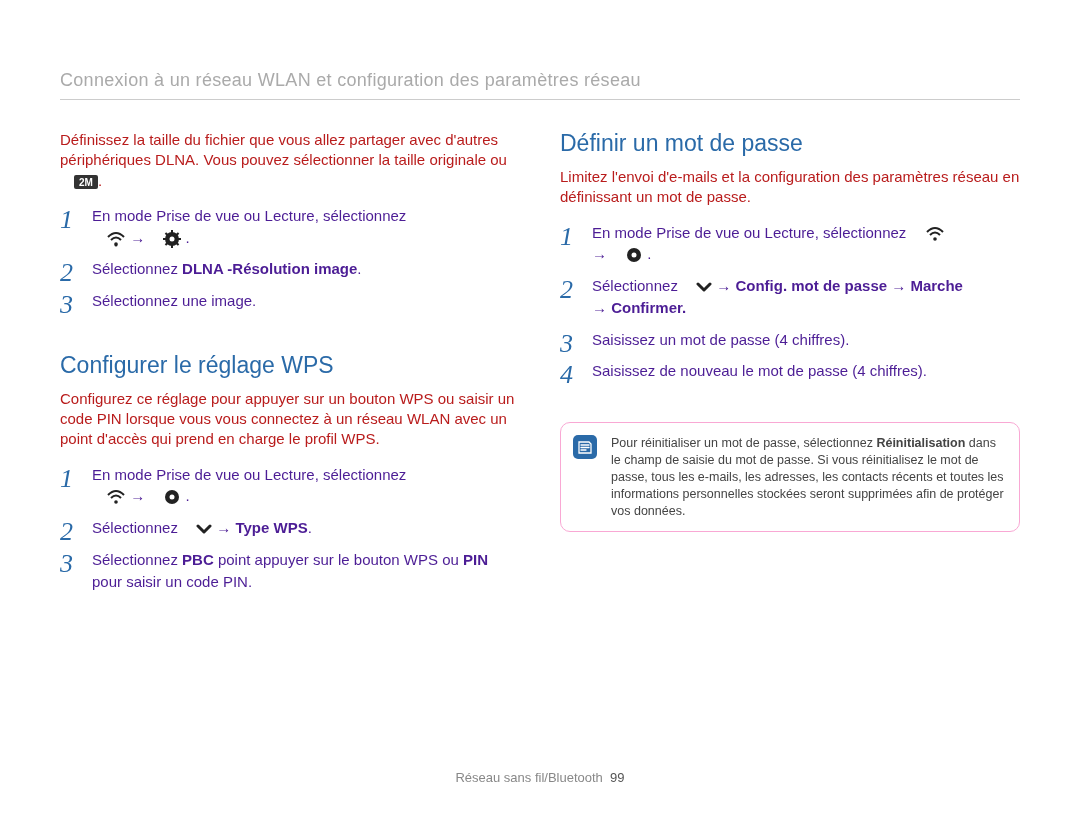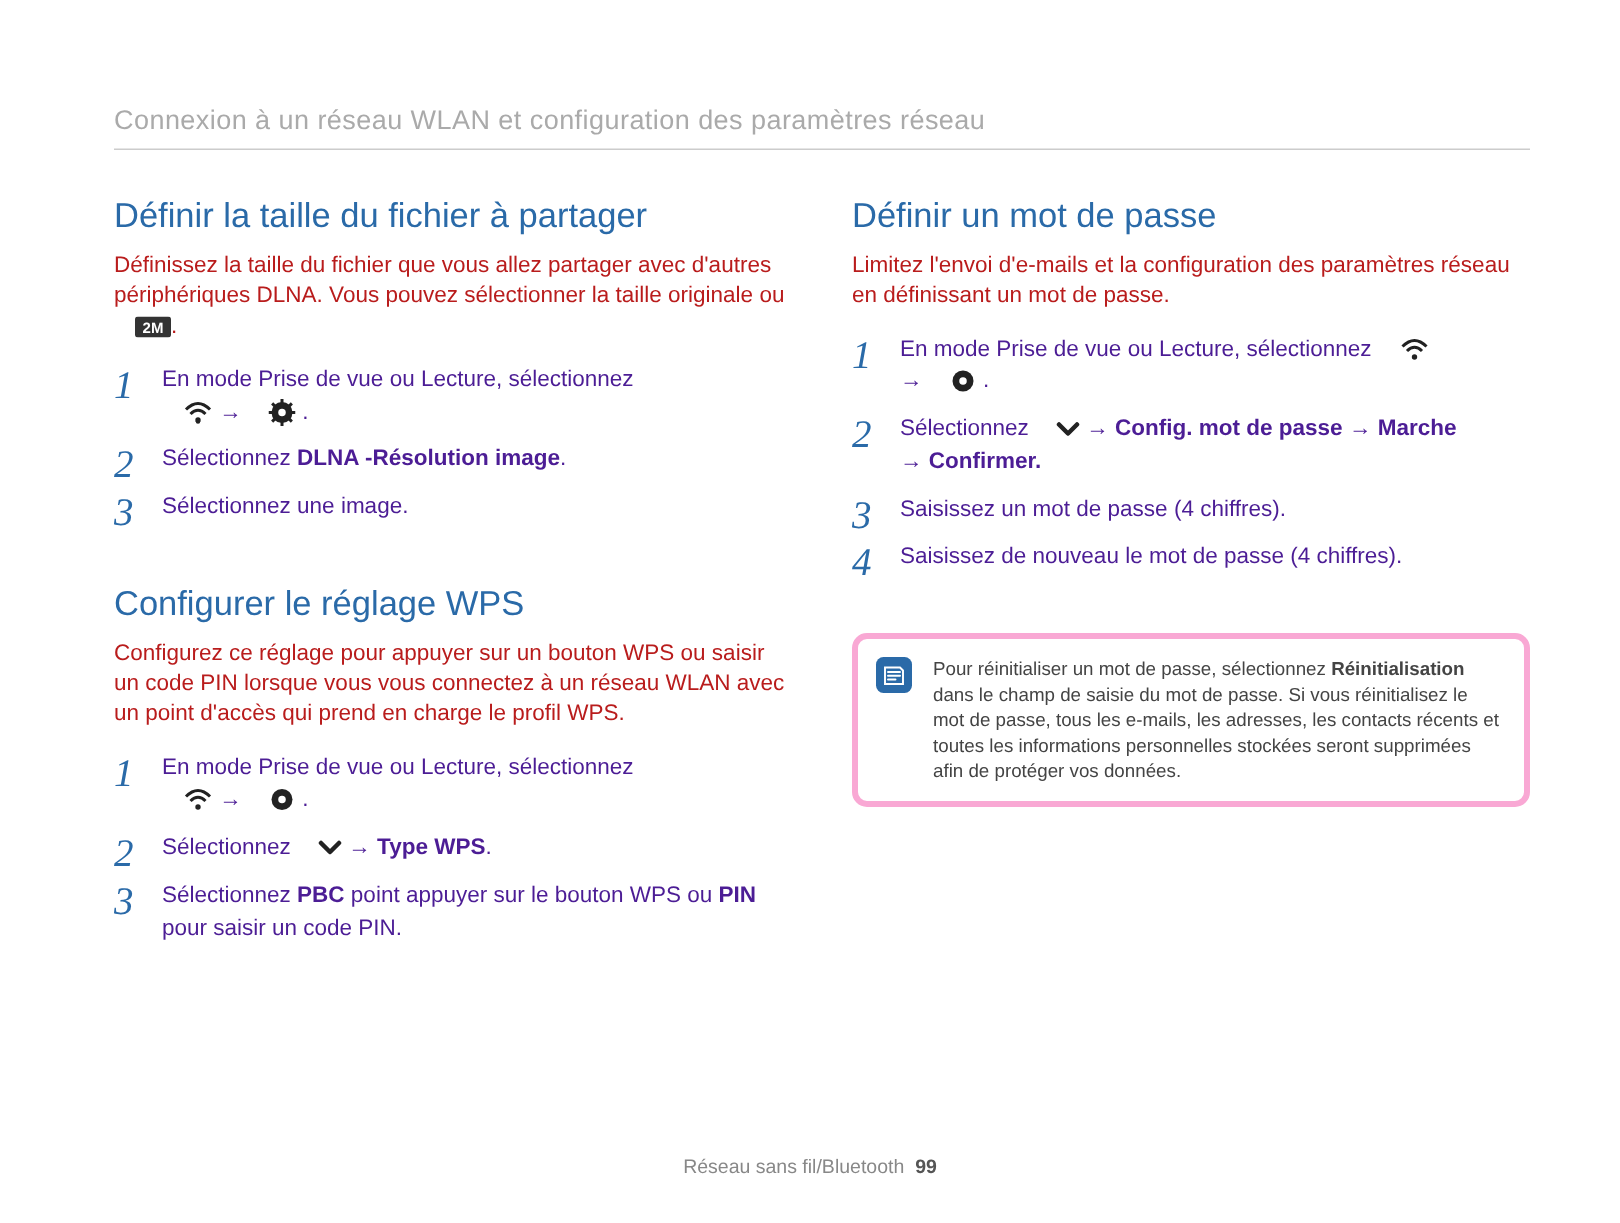--- a/index.html
+++ b/index.html
@@ -6,21 +6,20 @@
     body {
       width: 1080px;
       height: 815px;
       background: #fff;
       font-family: Arial, Helvetica, sans-serif;
       color: #333;
       position: relative;
     }
     .page {
       padding: 70px 60px 40px 60px;
-      margin-left: 16px;
     }
     .header-title {
       color: #aaa;
       font-size: 18px;
       font-weight: 300;
       letter-spacing: 0.3px;
       margin-bottom: 8px;
     }
     .header-rule {
       border: none;
@@ -74,21 +73,21 @@
     }
     .bold { font-weight: 700; }
     .icon {
       display: inline-block;
       vertical-align: middle;
       line-height: 1;
       padding-left: 14px;
     }
     .icon svg { display: block; }
     .note-box {
-      border: 4px solid #f9a8d4;
+      border: 1px solid #f9a8d4;
       border-radius: 10px;
       padding: 12px 14px 12px 50px;
       font-size: 12.5px;
       line-height: 1.35;
       color: #444;
       position: relative;
       margin-top: 10px;
     }
     .note-box .note-icon {
       position: absolute;
@@ -106,35 +105,34 @@
     }
     .footer {
       position: absolute;
       bottom: 30px;
       left: 0;
       right: 0;
       text-align: center;
       font-size: 13px;
       color: #888;
     }
-    .footer .pagenum { color: #555; font-weight: bold; }
+    .footer .pagenum { color: #555; }
     .arrow { font-family: Arial, sans-serif; }
   </style>
 </head>
 <body>
 
 <div class="page">
   <div class="header-title">Connexion à un réseau WLAN et configuration des paramètres réseau</div>
   <hr class="header-rule">
 
   <div class="columns">
 
     <div class="col">
 
-      <div class="section-title">Définir la taille du fichier à partager</div>
       <p class="section-intro">
         <span>Définissez la taille du fichier que vous allez partager avec d'autres périphériques DLNA. Vous pouvez sélectionner la taille originale ou </span><span class="icon"><svg width="24" height="14" viewBox="0 0 24 14">
               <rect x="0" y="0" width="24" height="14" rx="2" fill="#333"></rect>
               <text x="12" y="11" text-anchor="middle" font-size="10" fill="#fff" font-family="Arial" font-weight="bold">2M</text>
             </svg></span><span>.</span>
       </p>
       <ol class="steps">
         <li>
           <span>En mode Prise de vue ou Lecture, sélectionnez </span><br>
           <span class="icon"><svg width="20" height="16" viewBox="0 0 20 16">

